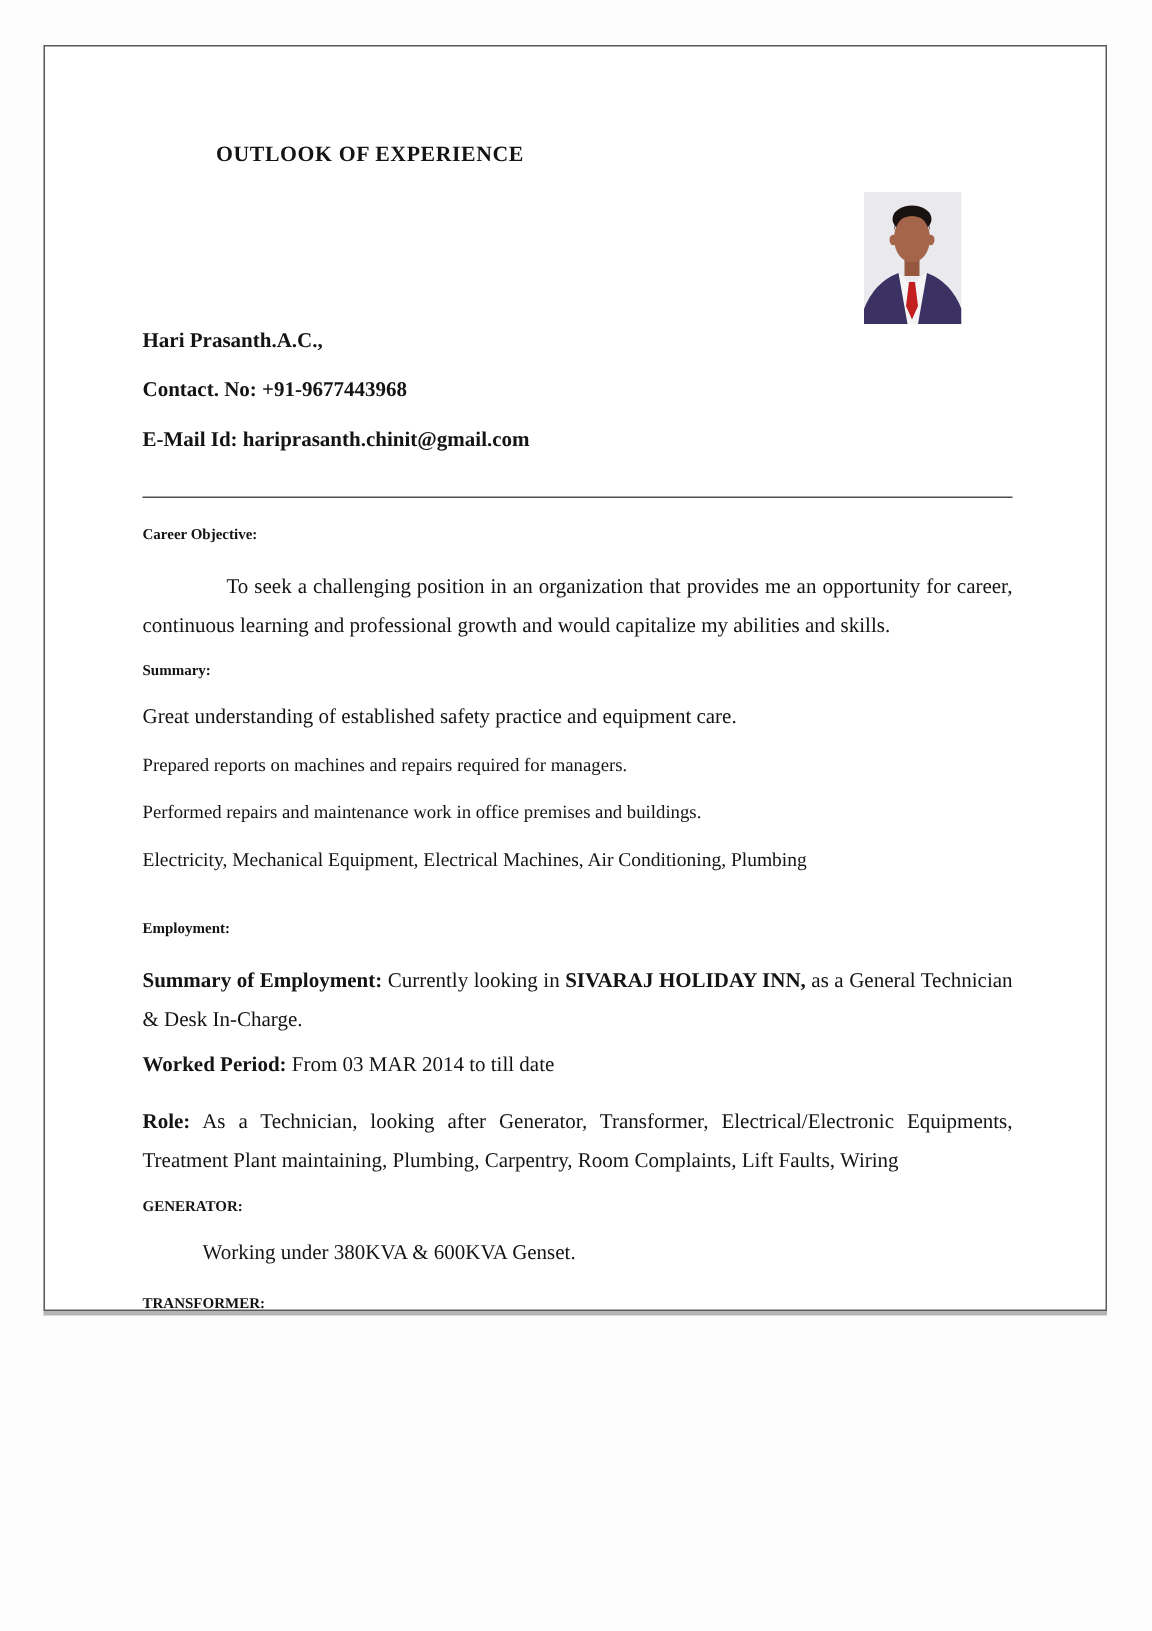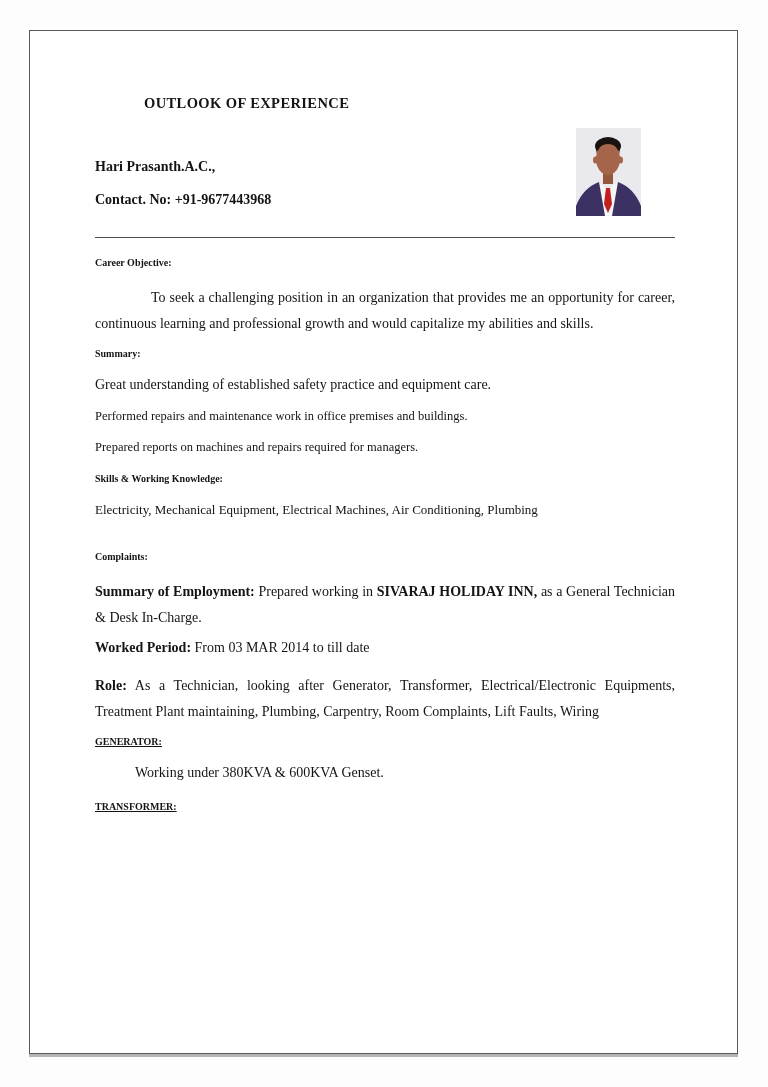--- a/index.html
+++ b/index.html
@@ -8,58 +8,58 @@
     width: 768px; height: 1087px;
     background: #fdfdfd;
     font-family: "Liberation Serif", serif;
     color: #141414;
     position: relative;
     overflow: hidden;
   }
   .page {
     position: absolute;
     left: 29px; top: 30px;
-    width: 709px; height: 1024px;
+    width: 709px; height: 844px;
     background: #ffffff;
     border: 1px solid #5a5a5a;
     box-shadow: 0 3px 0 #b5b5b5;
     padding: 64px 62px 0 65px;
   }
   .title {
     font-size: 14.5px;
     font-weight: bold;
     letter-spacing: 0.4px;
     margin: 0 0 0 49px;
     line-height: 17px;
   }
   .photo {
     position: absolute;
     top: 97px; left: 546px;
     width: 65px; height: 88px;
   }
   .photo svg { display: block; }
-  .contact { margin-top: 46px; }
+  .contact { margin-top: 107px; }
   .contact p {
     font-weight: bold;
     font-size: 14px;
     line-height: 17px;
     margin: 0 0 16px 0;
   }
   hr.divider {
     border: none;
     border-top: 1px solid #4f4f4f;
     margin: 29px 0 16px 0;
   }
   h2 {
     font-size: 10px;
     font-weight: bold;
     line-height: 17px;
     margin: 0 0 14px 0;
   }
-  h2.underline { text-decoration: underline; }
+  h2.underline { }
   p.body-line {
     font-size: 14px;
     line-height: 18px;
     margin: 0 0 14px 0;
   }
   p.body-small {
     font-size: 12.5px;
     line-height: 16px;
     margin: 0 0 15px 0;
   }
@@ -97,40 +97,40 @@
       <ellipse cx="19.5" cy="32" rx="2.5" ry="3.5" fill="#a5654a"></ellipse>
       <ellipse cx="44.5" cy="32" rx="2.5" ry="3.5" fill="#a5654a"></ellipse>
       <ellipse cx="32" cy="31" rx="12" ry="16" fill="#a5654a"></ellipse>
       <path d="M20,26 Q21,12 32,12 Q43,12 44,26 Q42,18 37,17 Q32,15 27,17 Q22,18 20,26 Z" fill="#1a1210"></path>
     </svg>
   </div>
 
   <div class="contact">
     <p>Hari Prasanth.A.C.,</p>
     <p>Contact. No: +91-9677443968</p>
+    <p>E-Mail Id: hariprasanth.chinit@gmail.com</p>
   </div>
 
   <hr class="divider">
 
   <h2>Career Objective:</h2>
   <p class="para first-indent">To seek a challenging position in an organization that provides me an opportunity for career, continuous learning and professional growth and would capitalize my abilities and skills.</p>
 
   <h2>Summary:</h2>
   <p class="body-line">Great understanding of established safety practice and equipment care.</p>
+  <p class="body-small">Prepared reports on machines and repairs required for managers.</p>
   <p class="body-small">Performed repairs and maintenance work in office premises and buildings.</p>
-  <p class="body-small">Prepared reports on machines and repairs required for managers.</p>
 
-  <h2>Skills &amp; Working Knowledge:</h2>
   <p class="skills-line">Electricity, Mechanical Equipment, Electrical Machines, Air Conditioning, Plumbing</p>
 
-  <h2>Complaints:</h2>
+  <h2>Employment:</h2>
 
   <p class="para">
     <span class="bold">Summary of Employment:</span>
-    <span>Prepared working in</span>
+    <span>Currently looking in</span>
     <span class="bold">SIVARAJ HOLIDAY INN,</span>
     <span>as a General Technician &amp; Desk In-Charge.</span>
   </p>
 
   <p class="body-line" style="margin-bottom:16px;">
     <span class="bold">Worked Period:</span>
     <span>From 03 MAR 2014 to till date</span>
   </p>
 
   <p class="para">

